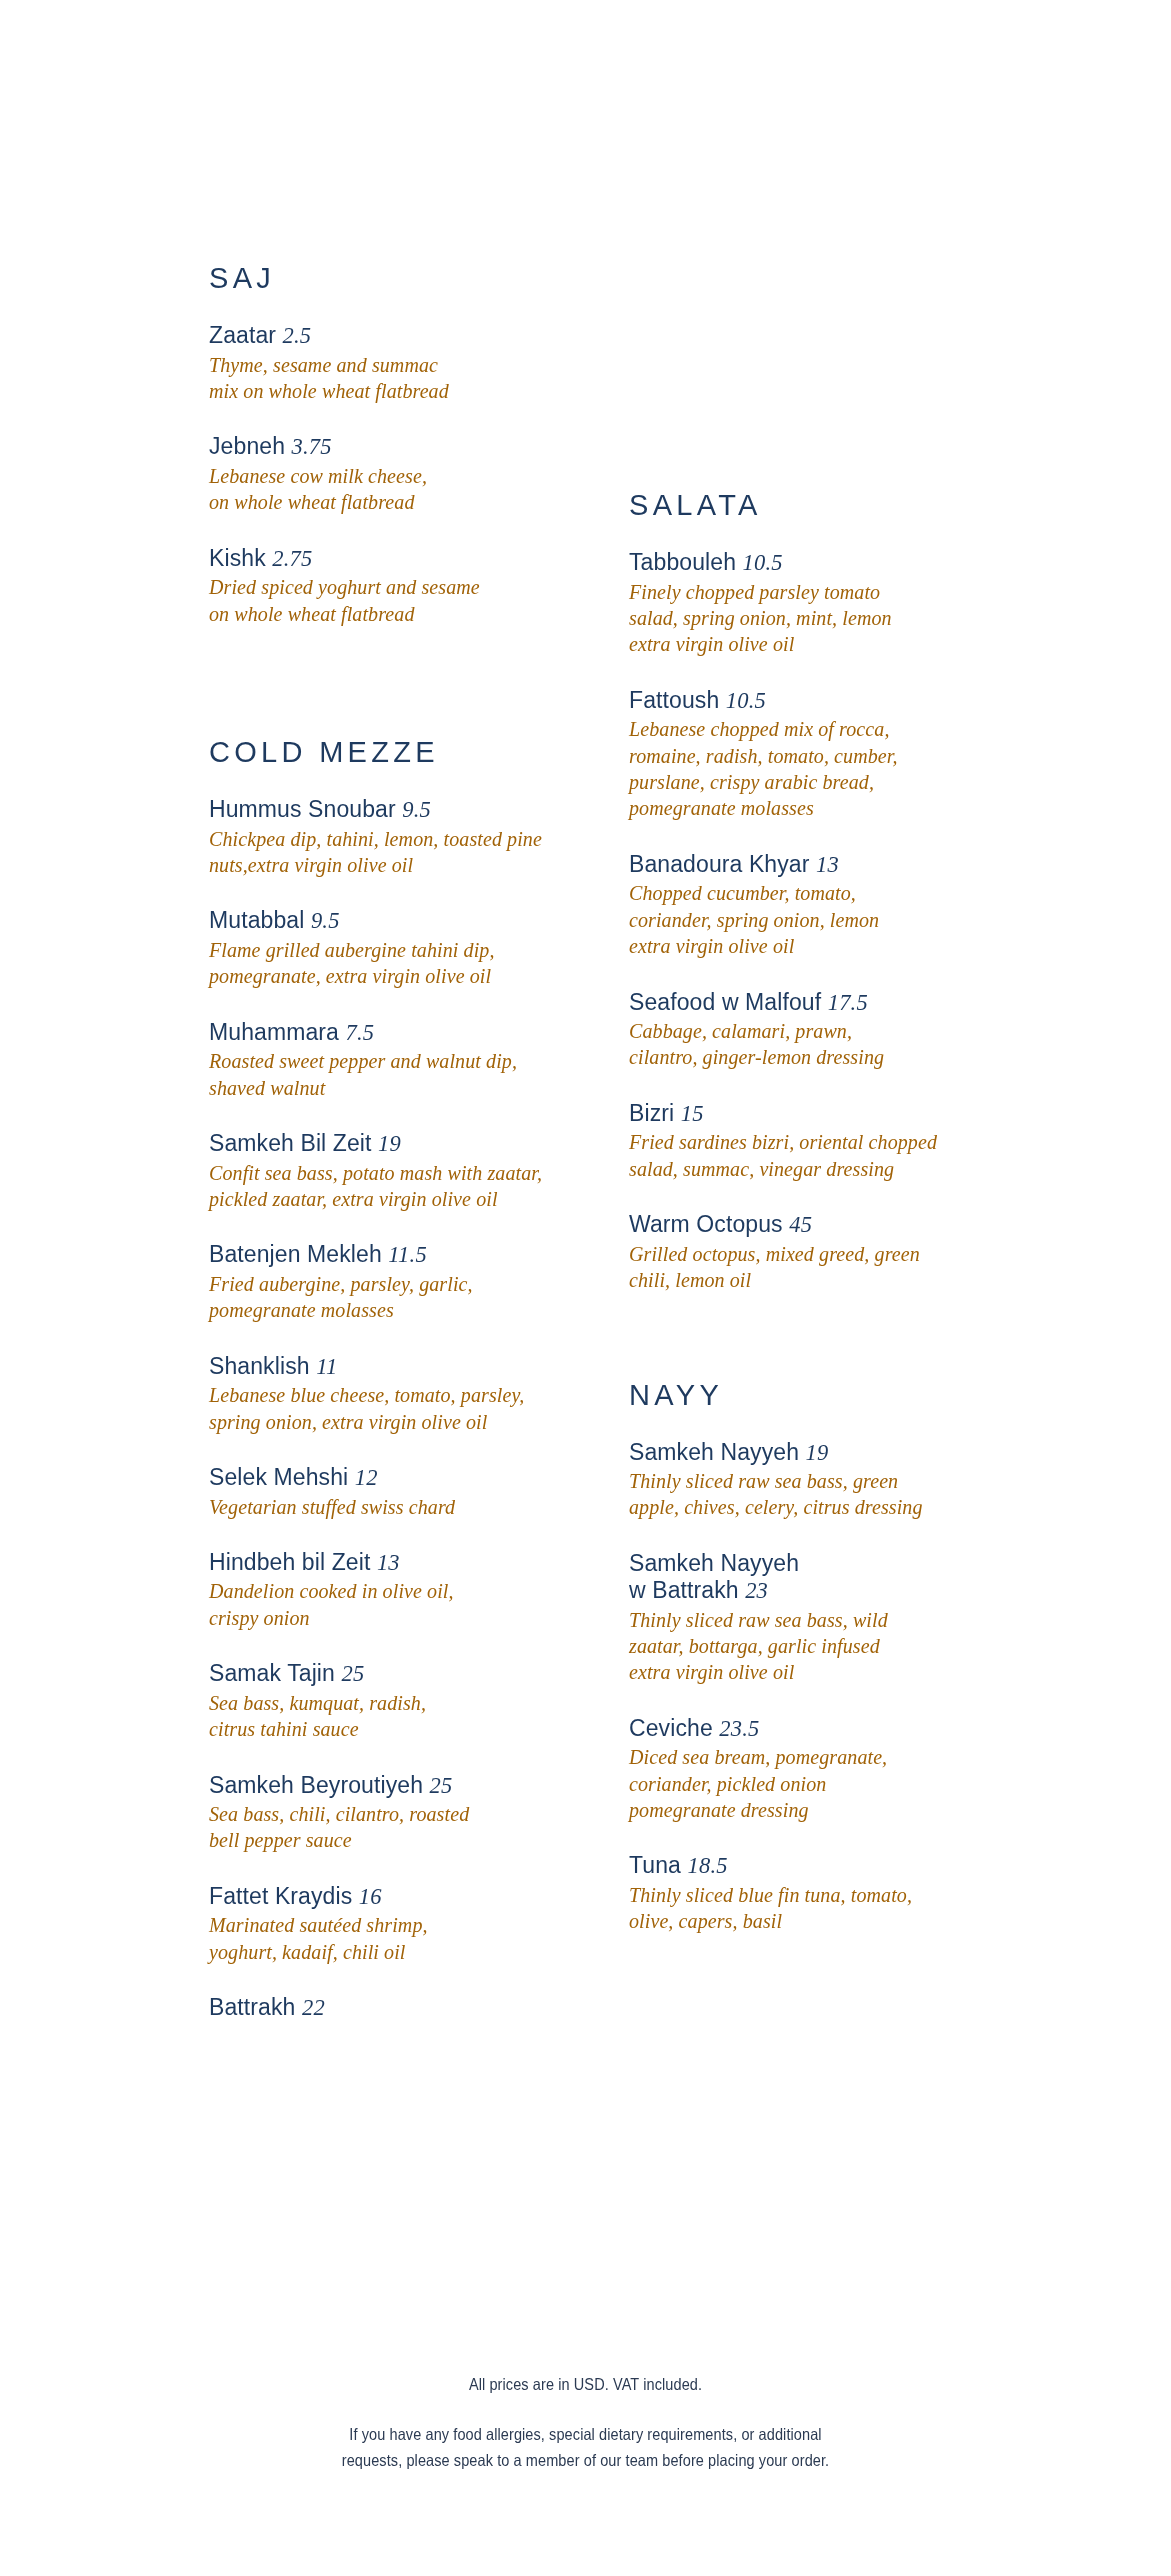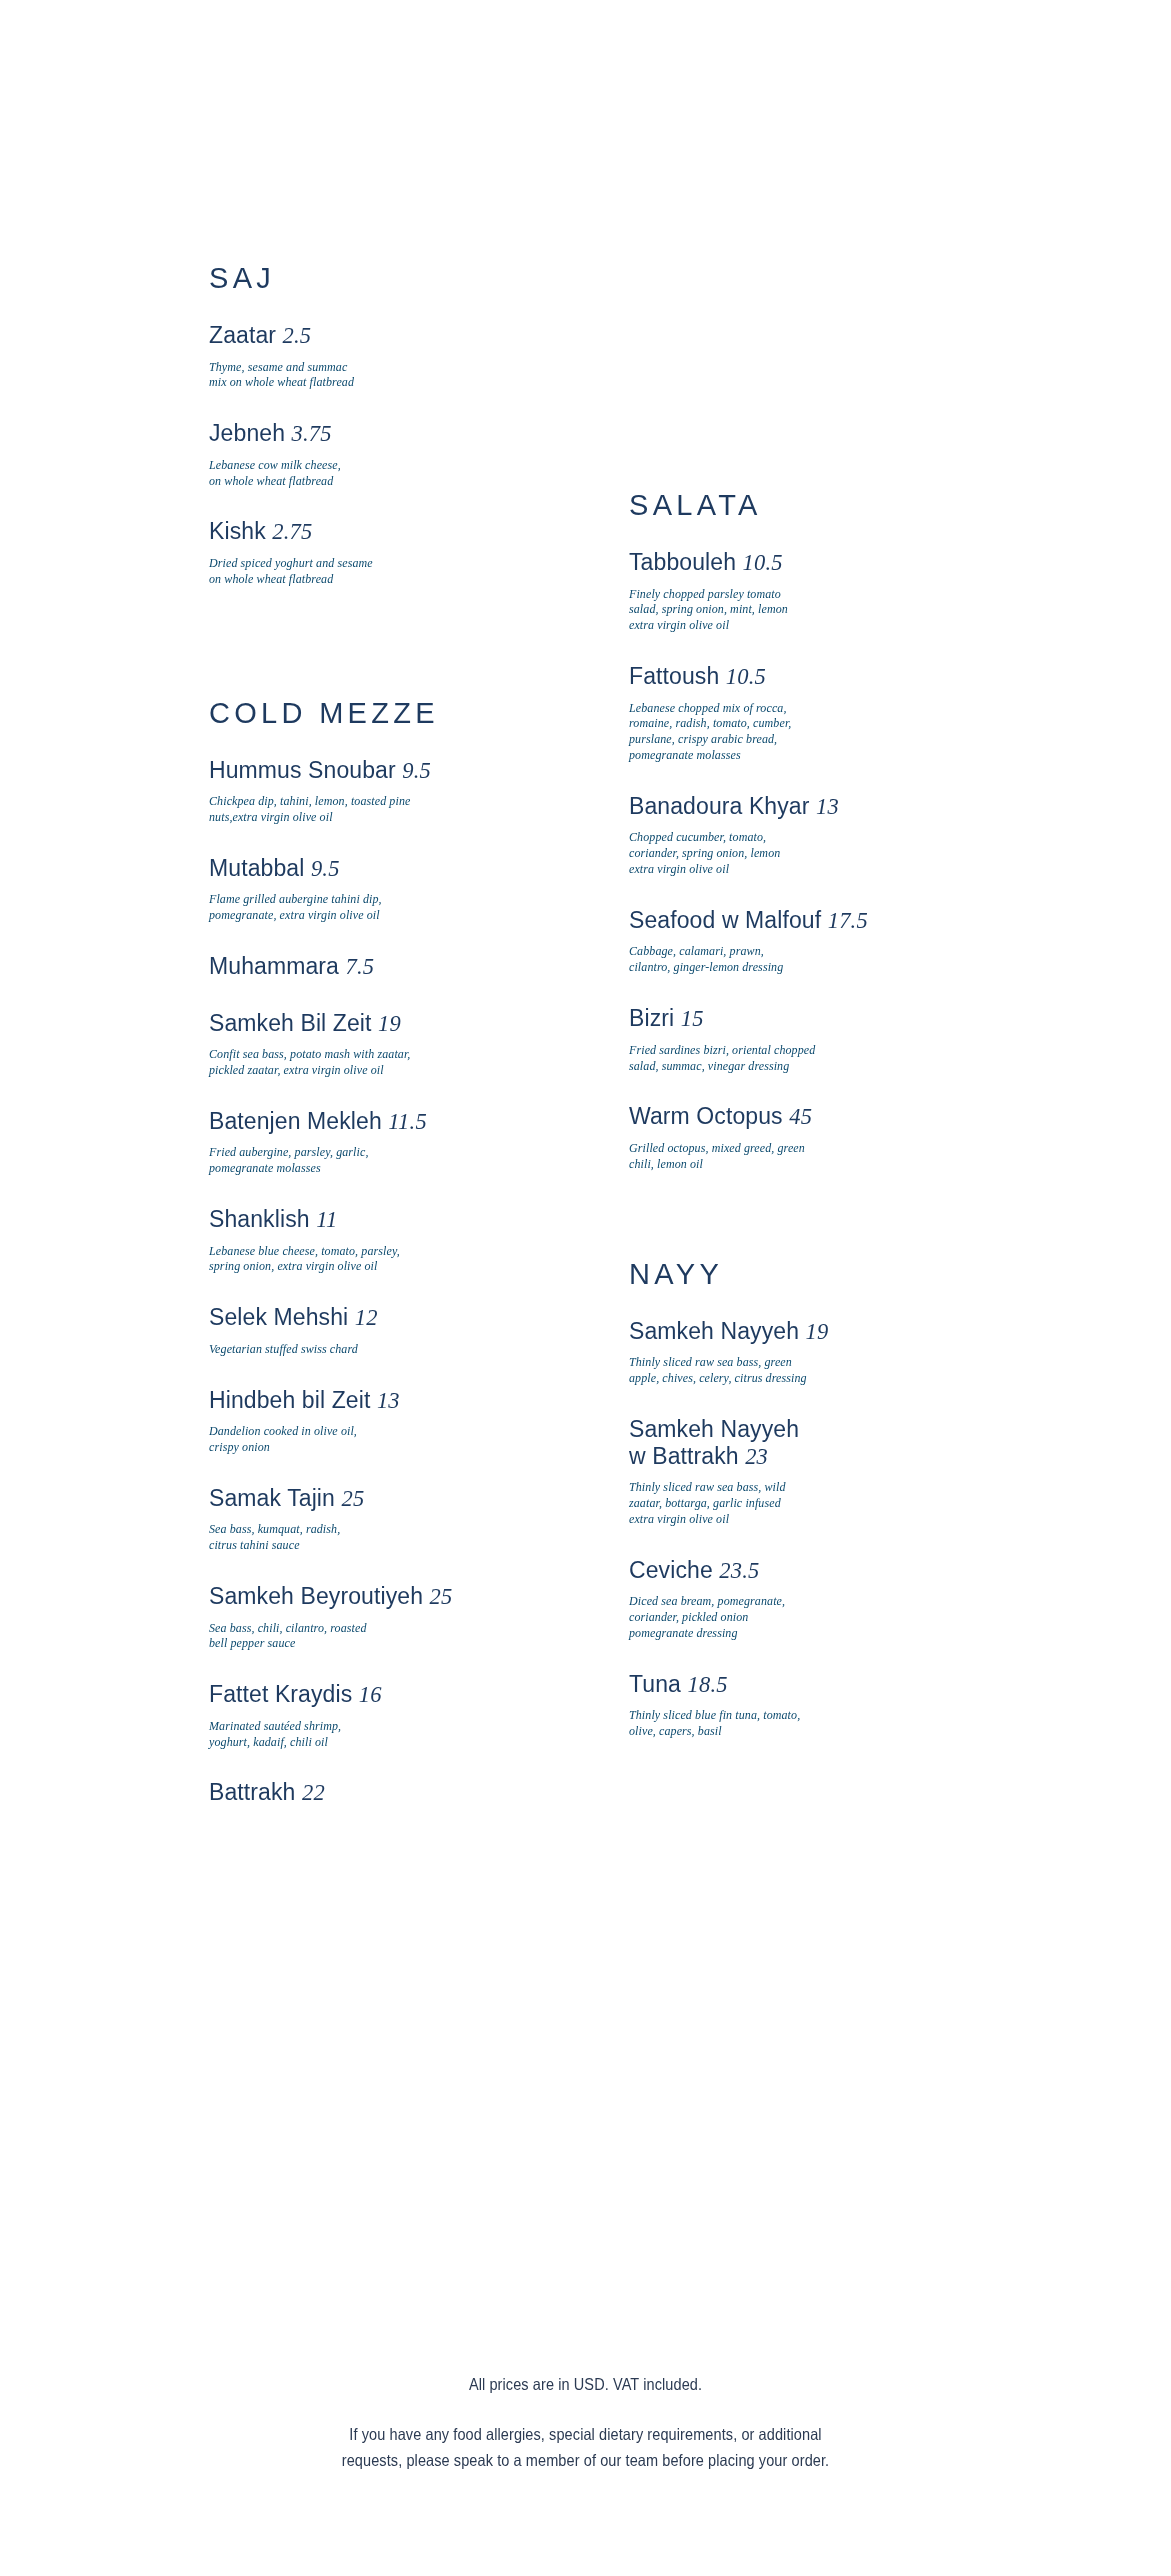--- a/index.html
+++ b/index.html
@@ -68,25 +68,25 @@
     font-style: italic;
     font-size: 22.5px;
     font-weight: 400;
     color: #1e3a5f;
     letter-spacing: 0.2px;
   }
 
   .item-desc {
     font-family: "Liberation Serif", serif;
     font-style: italic;
-    font-size: 12px;
-    font-weight: 400;
-    color: #0c4a6e;
+    font-size: 20px;
+    font-weight: 400;
+    color: #a16207;
     line-height: 1.32;
-    margin-top: 10px;
+    margin-top: 2px;
     white-space: pre-line;
     letter-spacing: 0.1px;
   }
 
   
   .gap-saj-mezze { height: 111px; }
   .gap-salata-nayy { height: 87px; }
 
   
   .footer {
@@ -162,20 +162,22 @@
         </div>
 
         <div class="item">
           <div class="item-head"><span class="item-name">Mutabbal</span> <span class="item-price">9.5</span></div>
           <div class="item-desc">Flame grilled aubergine tahini dip,
 pomegranate, extra virgin olive oil</div>
         </div>
 
         <div class="item">
           <div class="item-head"><span class="item-name">Muhammara</span> <span class="item-price">7.5</span></div>
+          <div class="item-desc">Roasted sweet pepper and walnut dip,
+shaved walnut</div>
         </div>
 
         <div class="item">
           <div class="item-head"><span class="item-name">Samkeh Bil Zeit</span> <span class="item-price">19</span></div>
           <div class="item-desc">Confit sea bass, potato mash with zaatar,
 pickled zaatar, extra virgin olive oil</div>
         </div>
 
         <div class="item">
           <div class="item-head"><span class="item-name">Batenjen Mekleh</span> <span class="item-price">11.5</span></div>

